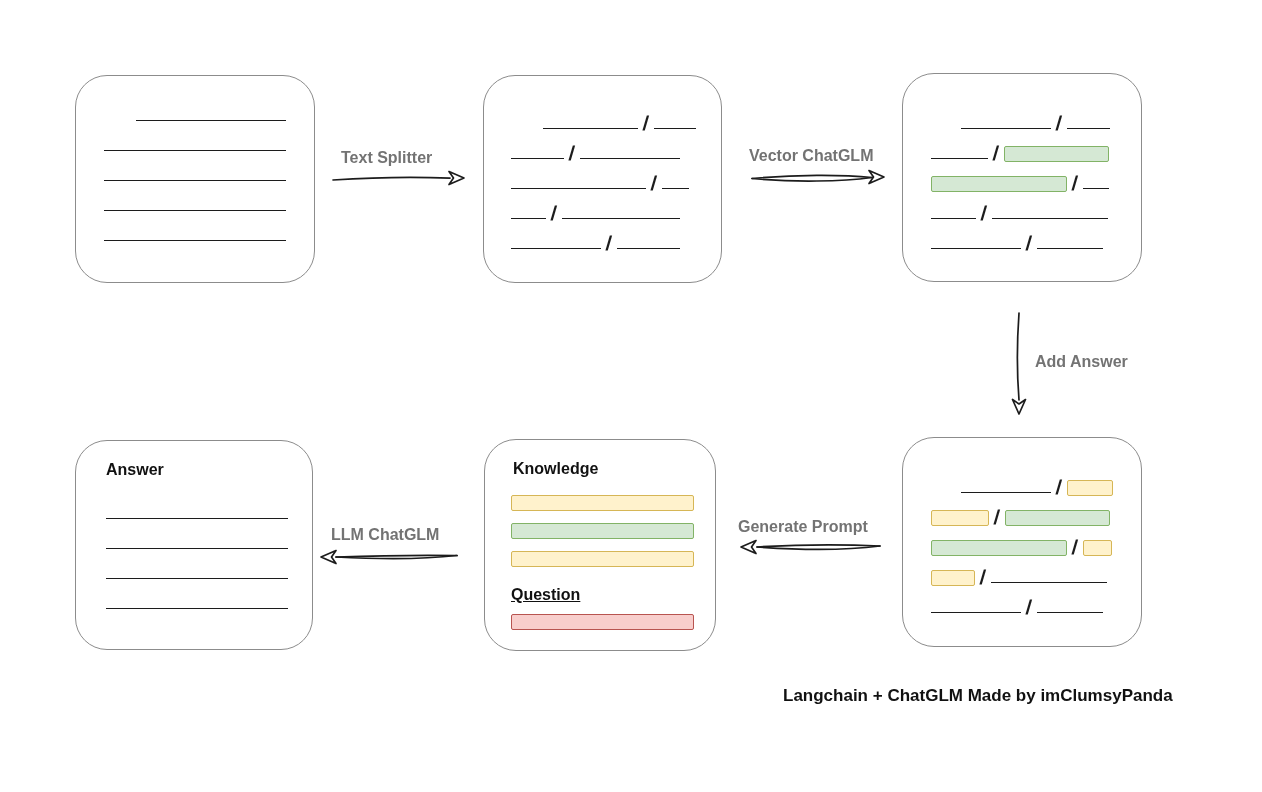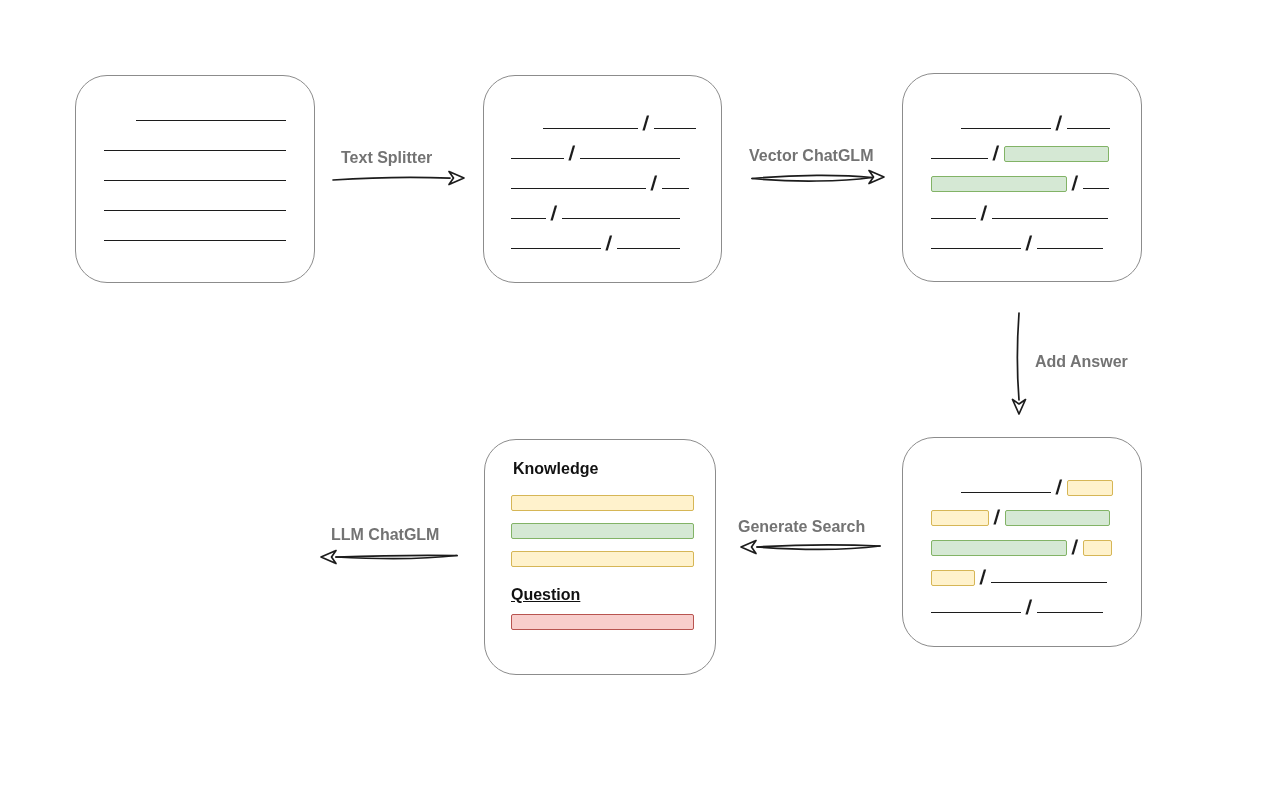--- a/index.html
+++ b/index.html
@@ -11,21 +11,21 @@
   * { box-sizing:border-box; }
   body { margin:0; background:#ffffff; font-family:"Liberation Sans", sans-serif; color:var(--ink); }
   #canvas { position:relative; width:1262px; height:792px; background:#ffffff; overflow:hidden; }
   #arrows-svg { position:absolute; left:0; top:0; pointer-events:none; }
 
   .node { position:absolute; background:#fff; border:1.3px solid var(--box-border); border-radius:32px; }
   #box-document { left:75px;  top:75px;  width:240px; height:208px; }
   #box-split    { left:483px; top:75px;  width:239px; height:208px; }
   #box-vector   { left:902px; top:73px;  width:240px; height:209px; }
   #box-context  { left:902px; top:437px; width:240px; height:210px; }
-  #box-prompt   { left:484px; top:439px; width:232px; height:236px; }
+  #box-prompt   { left:484px; top:439px; width:232px; height:212px; }
   #box-answer   { left:75px;  top:440px; width:238px; height:210px; }
 
   .rows { position:absolute; }
   #box-document .rows { left:28px; top:20px; }
   #box-split .rows    { left:27px; top:28px; }
   #box-vector .rows   { left:28px; top:30px; }
   #box-context .rows  { left:28px; top:30px; }
   #box-answer .rows   { left:30px; top:53px; }
 
   .row { display:flex; align-items:flex-end; height:30px; white-space:nowrap; }
@@ -197,21 +197,39 @@
         <div class="bar yellow"></div>
         <div class="bar green"></div>
         <div class="bar yellow"></div>
       </div>
     <div class="node-label" id="question-label">Question</div>
     <div class="bars" id="question-bars">
         <div class="bar red"></div>
       </div>
   </div>
 
+  <div class="node" id="box-answer">
+    <div class="node-label" id="answer-label">Answer</div>
+    <div class="rows">
+        <div class="row">
+          <span class="seg-line" style="width: 182px;"></span>
+        </div>
+        <div class="row">
+          <span class="seg-line" style="width: 182px;"></span>
+        </div>
+        <div class="row">
+          <span class="seg-line" style="width: 182px;"></span>
+        </div>
+        <div class="row">
+          <span class="seg-line" style="width: 182px;"></span>
+        </div>
+      </div>
+  </div>
 
   <div class="arrow-label" id="lbl-text-splitter">Text Splitter</div>
   <div class="arrow-label" id="lbl-vector-search">Vector ChatGLM</div>
   <div class="arrow-label" id="lbl-add-context">Add Answer</div>
-  <div class="arrow-label" id="lbl-generate-prompt">Generate Search</div>
+  <div class="arrow-label" id="lbl-generate-prompt">Generate Prompt</div>
   <div class="arrow-label" id="lbl-llm-response">LLM ChatGLM</div>
 
+  <div id="caption">Langchain + ChatGLM Made by imClumsyPanda</div>
 
 </div>
 
 </body></html>

